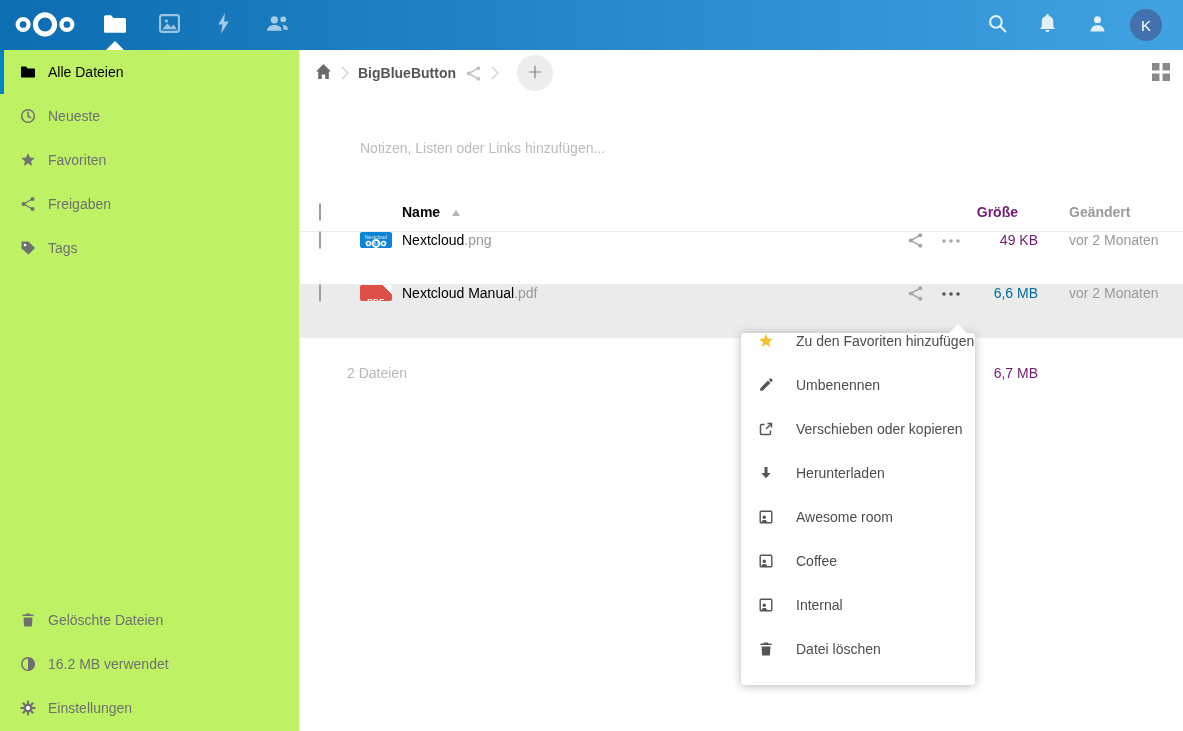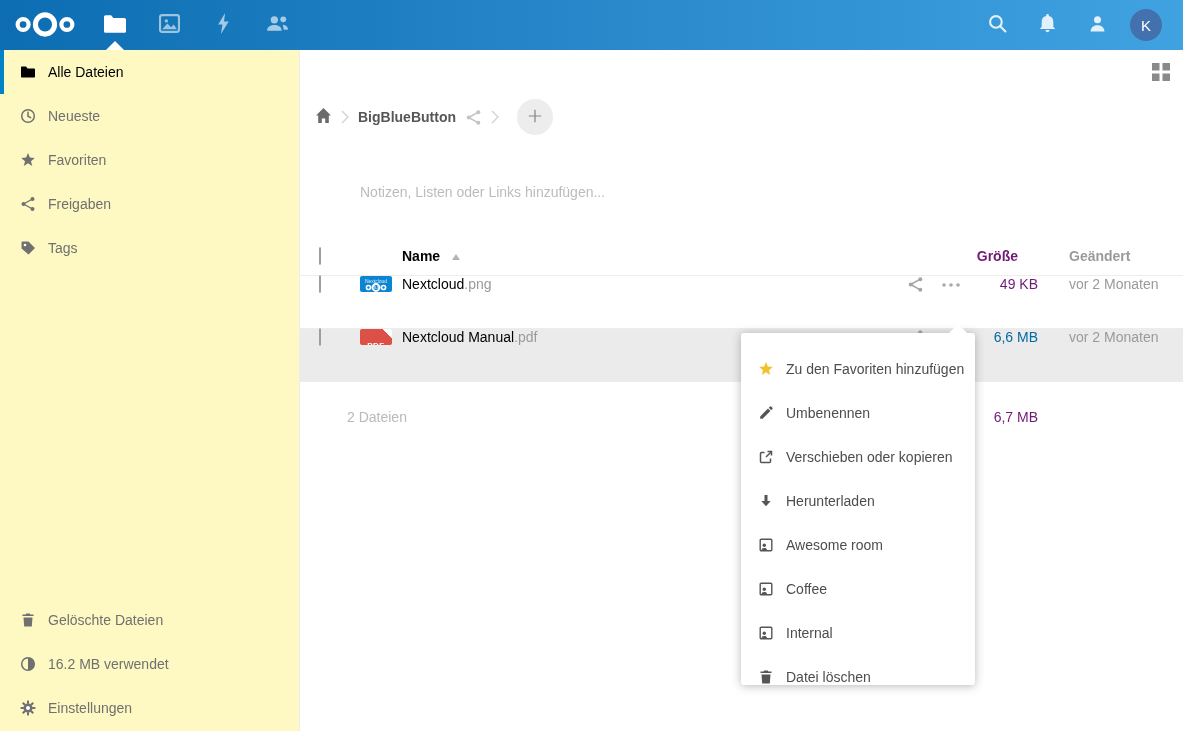--- a/index.html
+++ b/index.html
@@ -30,35 +30,35 @@
   .tb-slot { width:50px; height:50px; display:flex; align-items:center; justify-content:center; cursor:pointer; }
   .avatar {
     width:32px; height:32px; border-radius:50%; background:#4271ad; color:#fff;
     display:flex; align-items:center; justify-content:center; font-size:15px;
     margin:0 21px 0 8px; cursor:pointer;
   }
 
   
   .sidebar {
     position:absolute; top:50px; left:0; bottom:0; width:300px;
-    background:#fef9c3; border-right:1px solid #ededed;
+    background:#bef264; border-right:1px solid #ededed;
   }
   .nav-item {
     height:44px; display:flex; align-items:center; padding-left:16px;
     border-left:4px solid transparent; cursor:pointer;
   }
   .nav-item.active { border-left-color:#0082c9; }
   .nav-icon { width:16px; height:16px; display:flex; align-items:center; justify-content:center; flex:0 0 16px; }
   .nav-label { margin-left:12px; color:#707070; }
   .nav-item.active .nav-label { color:#000; }
   .sidebar-footer { position:absolute; bottom:1px; left:0; right:0; }
 
   
   .main { position:absolute; left:300px; top:50px; right:0; bottom:0; background:#fff; }
-  .crumbbar { height:46px; display:flex; align-items:center; padding-left:15px;margin-top:44px; }
+  .crumbbar { height:46px; display:flex; align-items:center; padding-left:15px; }
   .crumb-chevron { margin:0 9px; display:flex; }
   .crumb-folder { color:#565656; font-weight:bold; }
   .crumb-share { margin-left:9px; display:flex; cursor:pointer; }
   .add-button {
     margin-left:9px; width:36px; height:36px; border-radius:50%; background:#ededed;
     display:flex; align-items:center; justify-content:center; cursor:pointer; border:none;
   }
   .view-toggle { position:absolute; top:13px; right:13px; cursor:pointer; display:flex; }
 
   .notes { margin:44px 0 0 60px; color:#bcbcbc; cursor:text; }
@@ -104,21 +104,21 @@
   .context-menu {
     position:absolute; left:741px; top:333px; width:234px; background:#fff;
     border-radius:3px; box-shadow:0 1px 10px rgba(77,77,77,.4); z-index:10;
   }
   .context-menu::before {
     content:""; position:absolute; top:-9px; left:208px;
     border-left:9px solid transparent; border-right:9px solid transparent;
     border-bottom:9px solid #fff;
   }
   .menu-item {
-    height:44px; display:flex; align-items:flex-end; padding-left:17px; gap:12px;
+    height:44px; display:flex; align-items:flex-start; padding-left:17px; gap:22px;
     color:#4d4d4d; cursor:pointer;
   }
   .menu-icon { width:16px; height:16px; display:flex; align-items:center; justify-content:center; flex:0 0 16px; }
 </style>
 </head>
 <body>
 
 <header class="topbar">
   <span class="logo">
     <svg width="64" height="31" viewBox="0 0 70 34">

